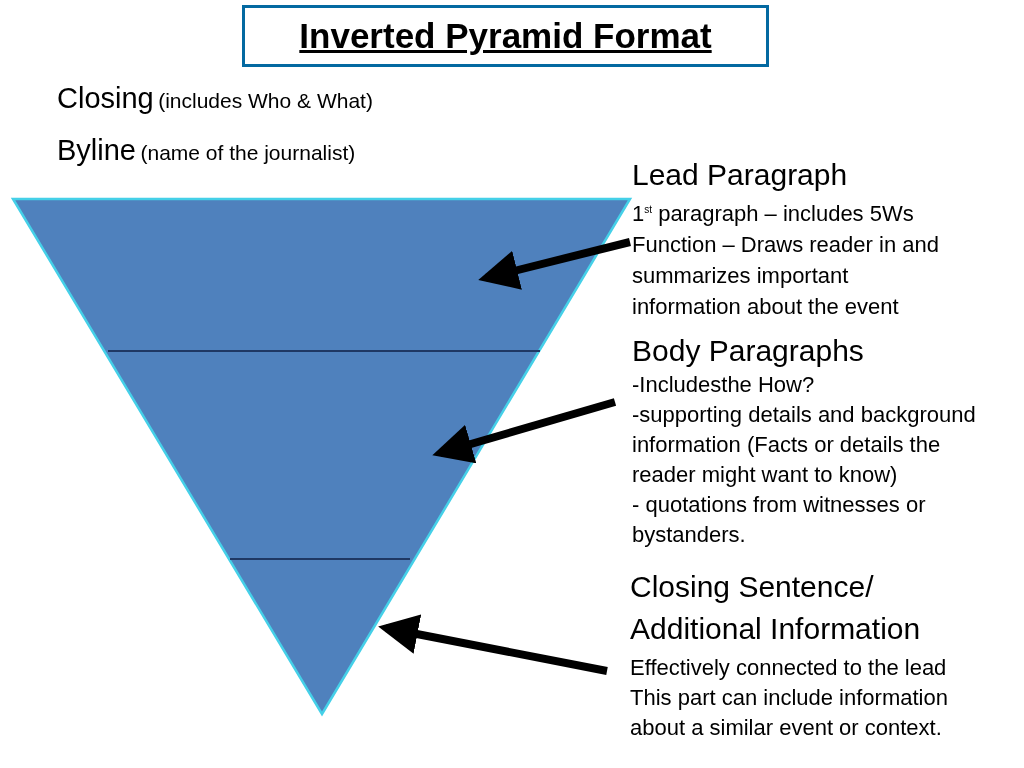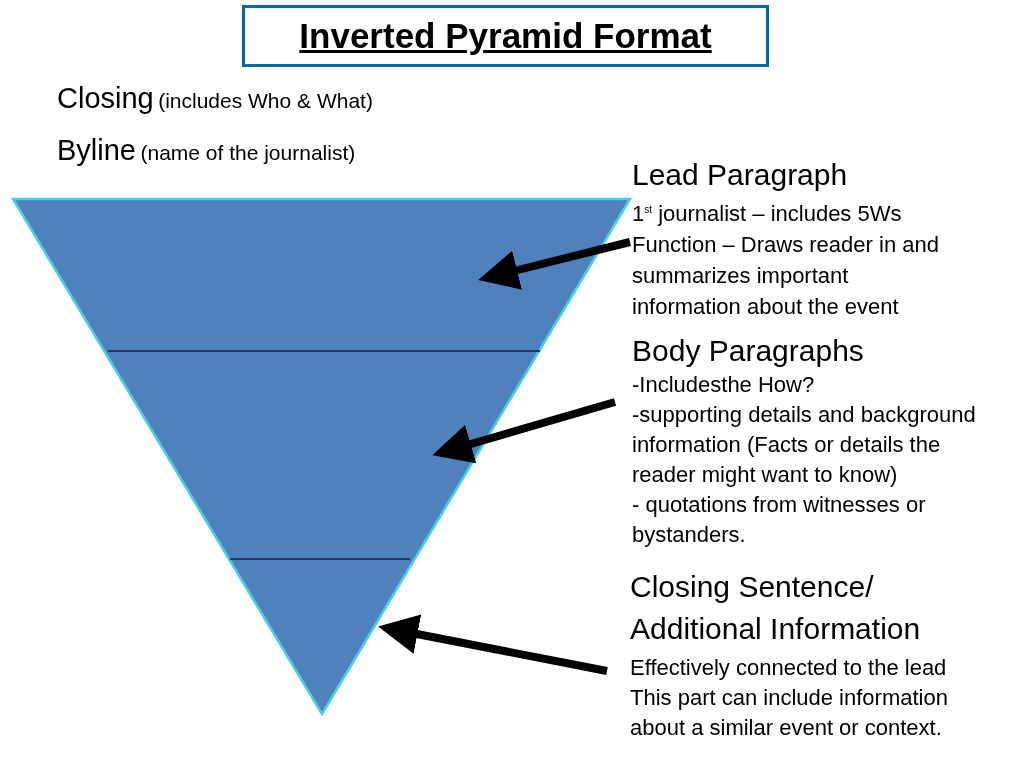--- a/index.html
+++ b/index.html
@@ -72,21 +72,21 @@
     <line x1="108" y1="351" x2="540" y2="351" stroke-width="2" stroke="#1f3864"></line>
     <line x1="230" y1="559" x2="410" y2="559" stroke-width="2" stroke="#1f3864"></line>
 
     <line x1="630" y1="242" x2="486" y2="278" stroke-width="8" marker-end="url(#arrowhead)" stroke="#000000"></line>
     <line x1="615" y1="402" x2="440" y2="453" stroke-width="8" marker-end="url(#arrowhead)" stroke="#000000"></line>
     <line x1="607" y1="671" x2="386" y2="628" stroke-width="8" marker-end="url(#arrowhead)" stroke="#000000"></line>
   </svg>
 
   <div class="abs ann-block" style="left:632px; top:156px;">
     <div class="ann-heading">Lead Paragraph</div>
-    <div class="ann-line1"><span>1</span><sup>st</sup><span> journalist – includes 5Ws</span></div>
+    <div class="ann-line1"><span>1</span><sup>st</sup><span> paragraph – includes 5Ws</span></div>
     <div class="ann-lines">Function – Draws reader in and
 summarizes important
 information about the event</div>
   </div>
 
   <div class="abs ann-block" style="left:632px; top:332px;">
     <div class="ann-heading">Body Paragraphs</div>
     <div class="ann-lines body-lines">-Includesthe How?
 -supporting details and background
 information (Facts or details the

